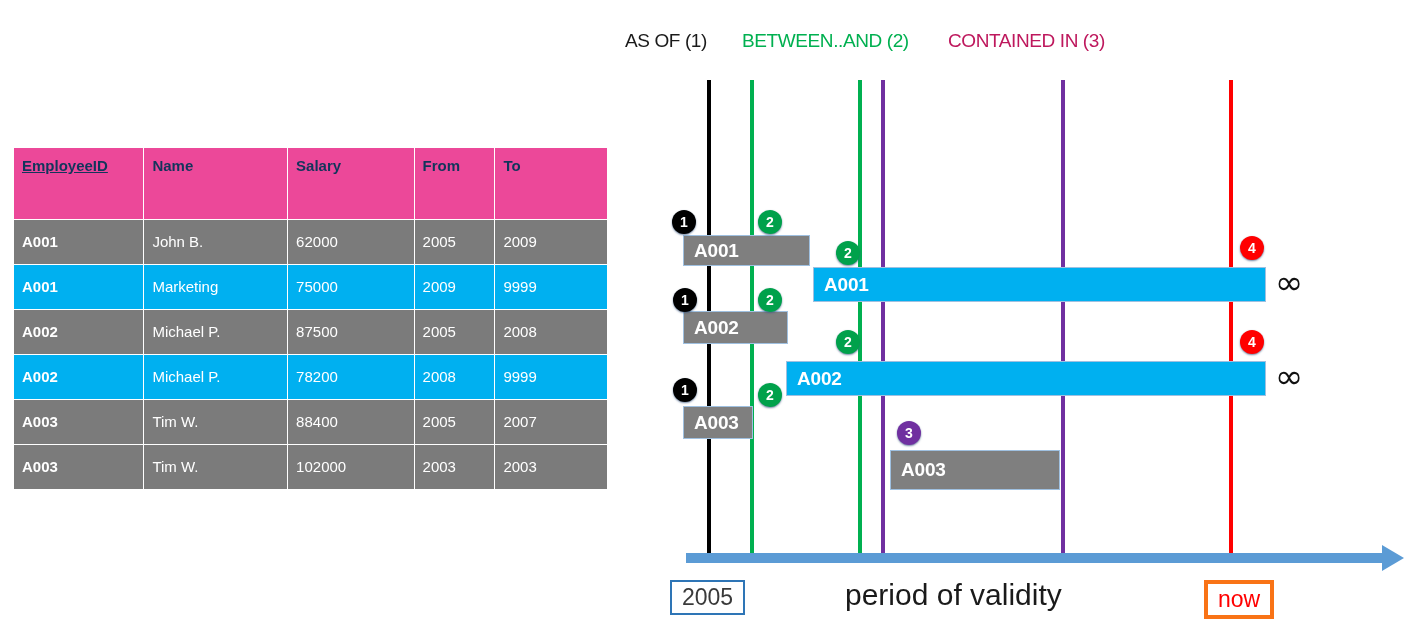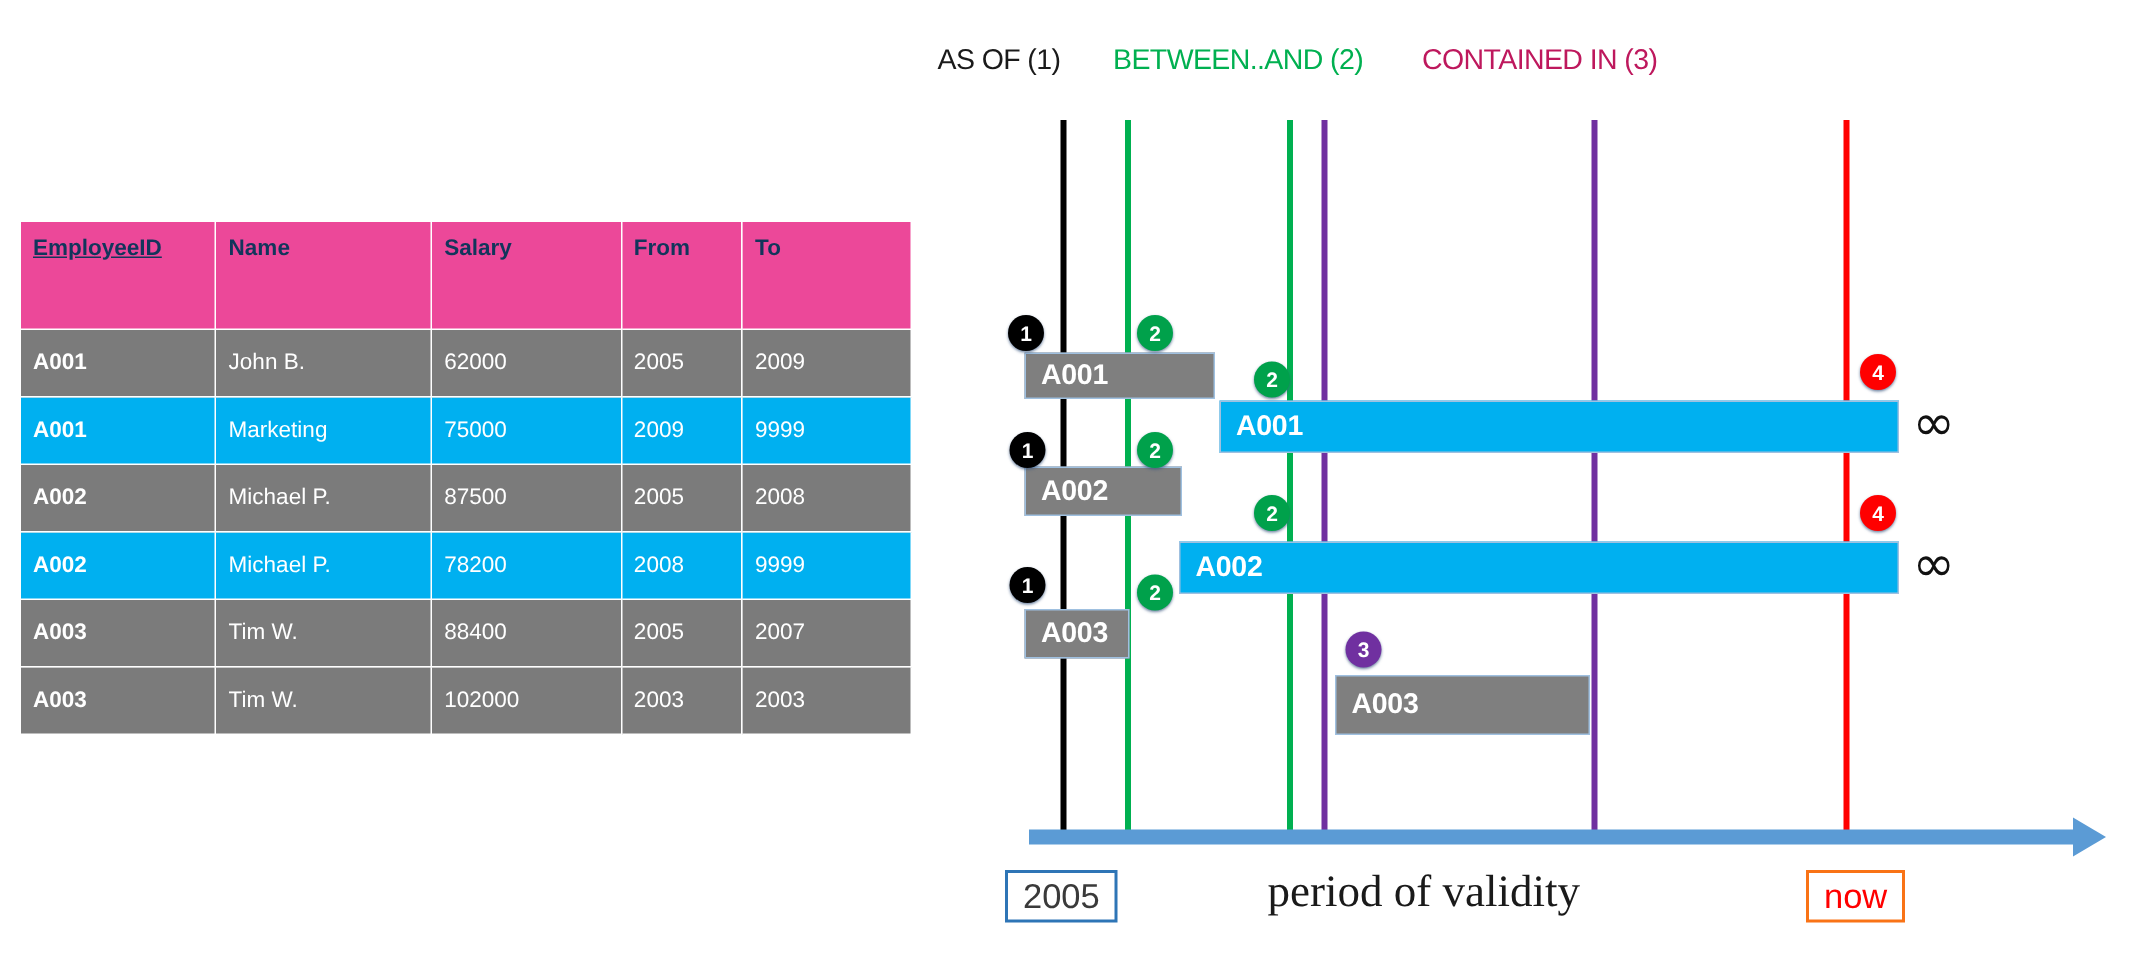--- a/index.html
+++ b/index.html
@@ -59,22 +59,22 @@
   .inf{position:absolute;font-size:34px;color:#111;font-family:"DejaVu Sans",sans-serif;line-height:1;}
 
   
   #axis-line{position:absolute;left:686px;top:553px;width:704px;height:10px;background:#5b9bd5;}
   #axis-head{position:absolute;left:1382px;top:545px;width:0;height:0;
              border-top:13px solid transparent;border-bottom:13px solid transparent;
              border-left:22px solid #5b9bd5;}
 
   .axbox{position:absolute;font-size:23px;background:#fff;text-align:center;padding:2px 10px;}
   #box-2005{left:670px;top:580px;border:2px solid #2e75b6;color:#3a3a3a;}
-  #box-now{left:1204px;top:580px;border:2px solid #f97316;color:#ff0000;}
-  #lbl-validity{position:absolute;left:845px;top:578px;font-size:30px;color:#1a1a1a;white-space:nowrap;font-family:Liberation Serif, serif;}
+  #box-now{left:1204px;top:580px;border:4px solid #f97316;color:#ff0000;}
+  #lbl-validity{position:absolute;left:845px;top:578px;font-size:30px;color:#1a1a1a;white-space:nowrap;}
 </style>
 </head>
 <body>
 
 <table id="emp-table">
   <thead>
     <tr>
       <th class="c-id underlined"><span>EmployeeID</span></th>
       <th class="c-name">Name</th>
       <th class="c-sal">Salary</th>

